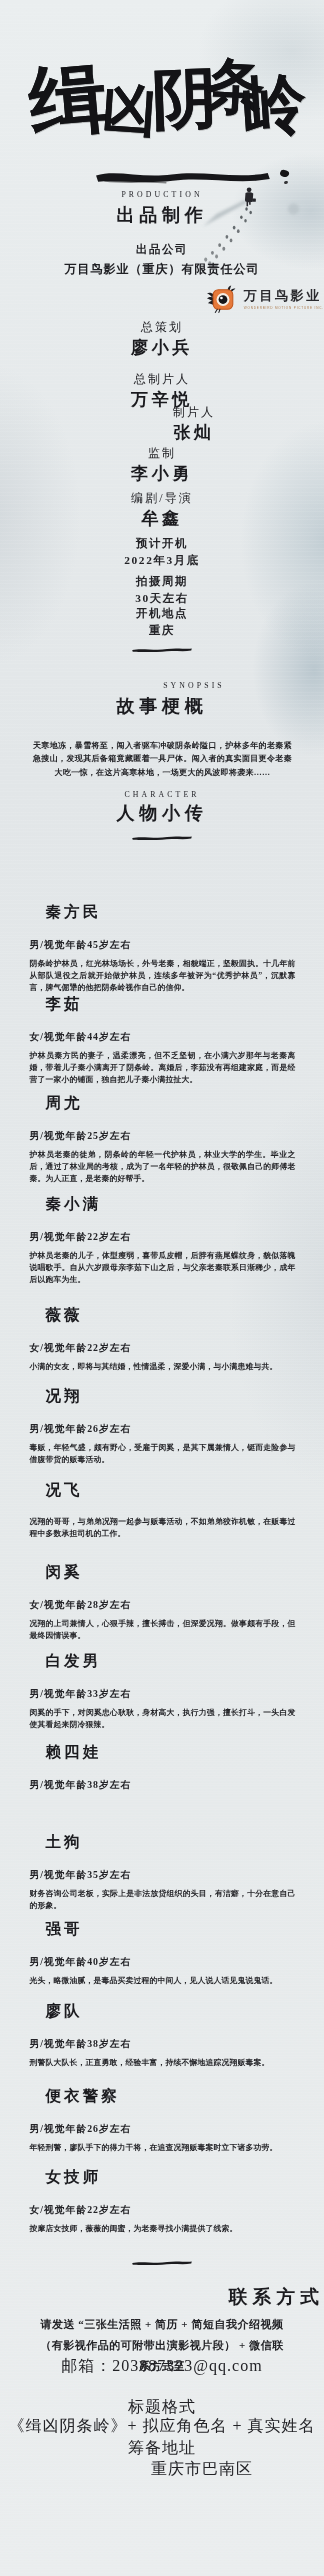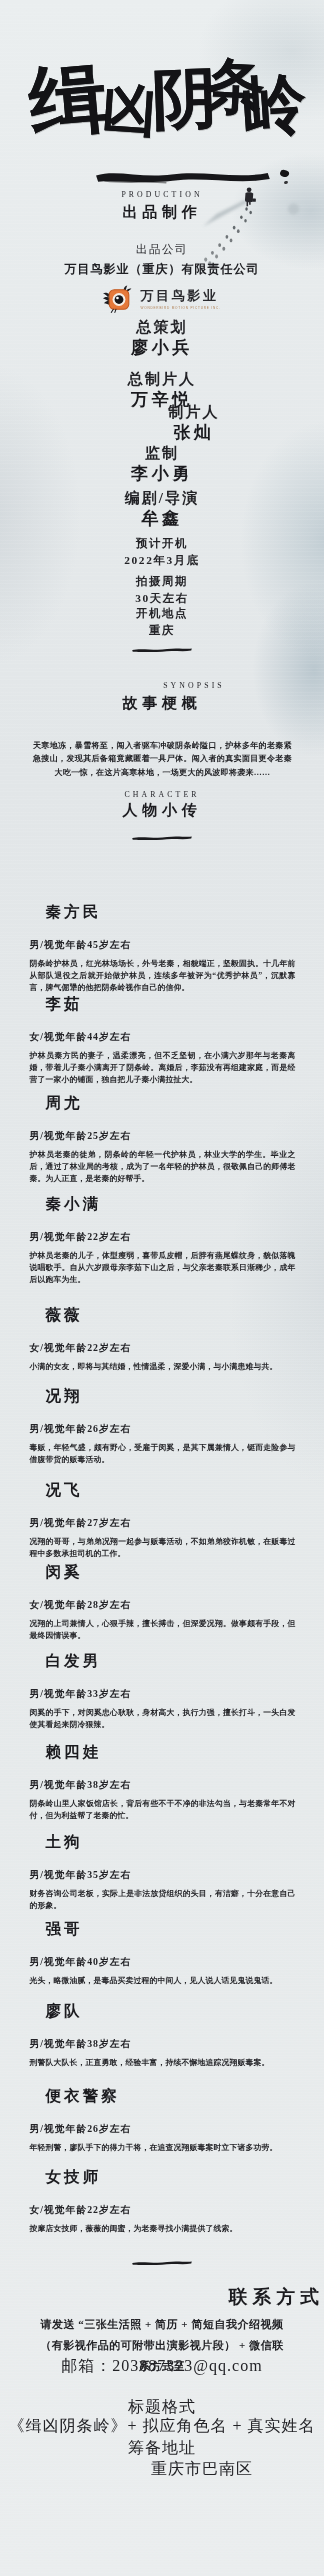--- a/index.html
+++ b/index.html
@@ -34,36 +34,36 @@
   .c3{left:152px;top:15.5px;font-size:65px;transform:rotate(-2deg);}
   .c4{left:205px;top:6.2px;font-size:60px;transform:rotate(3deg);}
   .c5{left:242px;top:23px;font-size:64px;transform:rotate(-4deg);}
   .underline-svg{position:absolute;left:94px;top:113px;}
   .ink-dot{position:absolute;background:#141416;border-radius:50% 42% 55% 48%;}
   .dot1{left:280px;top:120px;width:8.8px;height:7.2px;transform:rotate(18deg);}
   .dot2{left:284px;top:131px;width:4.1px;height:3.1px;opacity:.85;transform:rotate(-12deg);}
 
   
   .en-label{font-size:7.8px;letter-spacing:3.1px;color:#26262b;font-weight:400;}
-  .zh-big{font-size:15px;font-weight:700;letter-spacing:4.7px;color:#1b1b1f;}
-  .sub-label{font-size:11.4px;font-weight:400;letter-spacing:1.6px;color:#232327;}
+  .zh-big{font-size:18px;font-weight:700;letter-spacing:4.7px;color:#1b1b1f;}
+  .sub-label{font-size:11.4px;font-weight:700;letter-spacing:1.6px;color:#232327;}
   .company-name{font-size:12px;font-weight:700;letter-spacing:1px;color:#202024;}
 
   
   .logo-row{position:absolute;top:285px;left:0;width:324px;height:27px;
-    display:flex;align-items:center;justify-content:center;gap:5.2px;}
+    display:flex;align-items:center;justify-content:flex-end;gap:5.2px;}
   .logo-text{text-align:left;}
   .logo-zh{font-size:13px;font-weight:900;letter-spacing:2.6px;color:#2a2a2e;
     font-family:"DejaVu Sans","Liberation Sans",sans-serif;}
   .logo-en{font-size:3.1px;letter-spacing:0.8px;color:#b08055;margin-top:1px;
     font-family:"Liberation Sans",sans-serif;}
 
   
   .credit{position:absolute;left:0;width:324px;text-align:center;}
-  .credit .role{font-size:15px;font-weight:700;letter-spacing:2.1px;line-height:15.5px;color:#232327;}
+  .credit .role{font-size:12px;font-weight:400;letter-spacing:2.1px;line-height:15.5px;color:#232327;}
   .credit .cname{font-size:17px;font-weight:700;letter-spacing:3.6px;line-height:23px;color:#1b1b1f;}
   .sched{position:absolute;left:0;width:324px;text-align:center;}
   .sched .lab,.sched .val{font-size:11.4px;font-weight:700;letter-spacing:1.6px;line-height:15.5px;color:#232327;}
   .sched .val{margin-top:1px;}
 
   
   .divider{position:absolute;left:50%;transform:translateX(-50%);}
 
   
   .syn-para{position:absolute;left:33px;top:731px;width:259px;
@@ -231,37 +231,35 @@
     <div class="char-meta">女/视觉年龄22岁左右</div>
     <p class="char-bio">小满的女友，即将与其结婚，性情温柔，深爱小满，与小满患难与共。</p>
   </section>
   <section class="char" style="top:1369px;">
     <h3 class="char-name">况翔</h3>
     <div class="char-meta">男/视觉年龄26岁左右</div>
     <p class="char-bio">毒贩，年轻气盛，颇有野心，受雇于闵奚，是其下属兼情人，铤而走险参与借腹带货的贩毒活动。</p>
   </section>
   <section class="char" style="top:1463px;">
     <h3 class="char-name">况飞</h3>
-    <div class="char-meta">男/视觉年龄27岁左右</div>
     <p class="char-bio">况翔的哥哥，与弟弟况翔一起参与贩毒活动，不如弟弟狡诈机敏，在贩毒过程中多数承担司机的工作。</p>
   </section>
   <section class="char" style="top:1545px;">
     <h3 class="char-name">闵奚</h3>
     <div class="char-meta">女/视觉年龄28岁左右</div>
     <p class="char-bio">况翔的上司兼情人，心狠手辣，擅长搏击，但深爱况翔。做事颇有手段，但最终因情误事。</p>
   </section>
   <section class="char" style="top:1634px;">
     <h3 class="char-name">白发男</h3>
     <div class="char-meta">男/视觉年龄33岁左右</div>
     <p class="char-bio">闵奚的手下，对闵奚忠心耿耿，身材高大，执行力强，擅长打斗，一头白发使其看起来阴冷狠辣。</p>
   </section>
   <section class="char" style="top:1725px;">
     <h3 class="char-name">赖四娃</h3>
     <div class="char-meta">男/视觉年龄38岁左右</div>
-    <p class="char-bio">阴条岭山里人家饭馆店长，背后有些不干不净的非法勾当，与老秦常年不对付，但为利益帮了老秦的忙。</p>
   </section>
   <section class="char" style="top:1815px;">
     <h3 class="char-name">土狗</h3>
     <div class="char-meta">男/视觉年龄35岁左右</div>
     <p class="char-bio">财务咨询公司老板，实际上是非法放贷组织的头目，有洁癖，十分在意自己的形象。</p>
   </section>
   <section class="char" style="top:1902px;">
     <h3 class="char-name">强哥</h3>
     <div class="char-meta">男/视觉年龄40岁左右</div>
     <p class="char-bio">光头，略微油腻，是毒品买卖过程的中间人，见人说人话见鬼说鬼话。</p>

